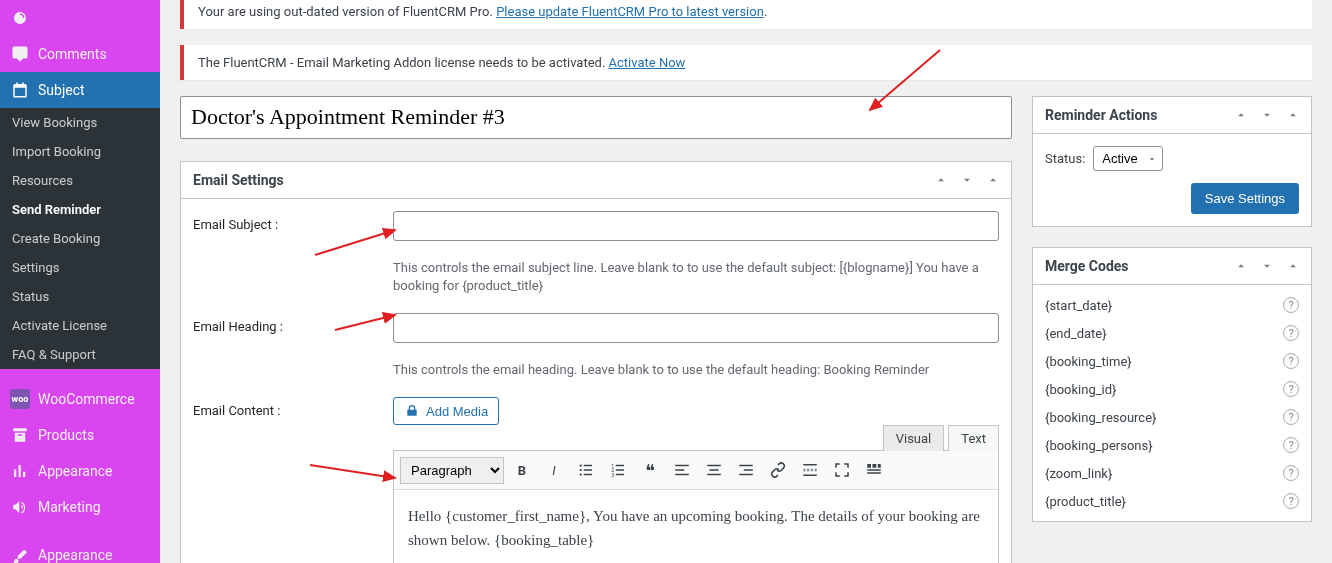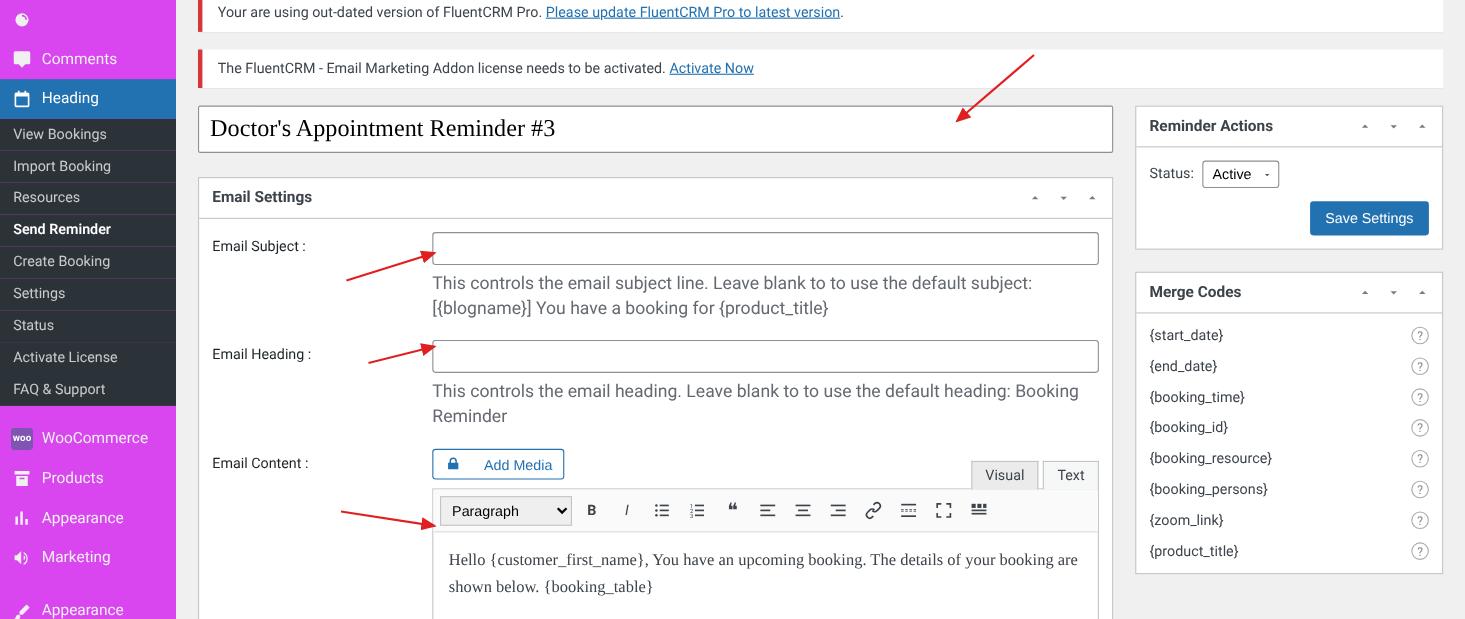--- a/index.html
+++ b/index.html
@@ -33,31 +33,31 @@
 .postbox-header h2 { font-size: 14px; font-weight: 700; padding: 10px 12px; flex: 1; }
 .postbox-header .handle-actions { display: flex; gap: 2px; padding-right: 6px; }
 .handle-btn { width: 24px; height: 24px; display: inline-flex; align-items: center; justify-content: center; color: #787c82; cursor: pointer; }
 .handle-btn svg { width: 14px; height: 14px; fill: currentColor; }
 
 .postbox-inside { padding: 12px; }
 .form-row { display: flex; align-items: flex-start; margin-bottom: 18px; }
 .form-row > label { width: 200px; padding-top: 6px; font-size: 13px; color: #1d2327; }
 .form-row .field { flex: 1; }
 .text-input { width: 100%; border: 1px solid #8c8f94; border-radius: 3px; padding: 6px 8px; font-size: 14px; }
-.help { font-size: 16px; color: #646970; margin-top: 6px; line-height: 1.4; }
-
-.add-media-btn { border: 1px solid #2271b1; color: #2271b1; background: #fff; padding: 5px 10px; border-radius: 3px; font-size: 13px; display: inline-flex; align-items: center; gap: 20px; cursor: pointer; margin-bottom: 8px; }
+.help { font-size: 13px; color: #646970; margin-top: 18px; line-height: 1.4; }
+
+.add-media-btn { border: 1px solid #2271b1; color: #2271b1; background: #fff; padding: 5px 10px; border-radius: 3px; font-size: 13px; display: inline-flex; align-items: center; gap: 6px; cursor: pointer; margin-bottom: 25px; }
 
 .editor-tabs { display: flex; justify-content: flex-end; gap: 4px; margin-bottom: -1px; }
 .editor-tab { border: 1px solid #c3c4c7; padding: 5px 12px; font-size: 13px; background: #f6f7f7; cursor: pointer; border-bottom: none; }
 .editor-tab.active { background: #ebebeb; }
 
 .editor-box { border: 1px solid #c3c4c7; }
 .toolbar { display: flex; align-items: center; gap: 4px; padding: 5px 6px; border-bottom: 1px solid #dcdcde; background: #fafafa; }
-.format-select { border: 1px solid #c3c4c7; padding: 4px 6px; font-size: 13px; width: 120px; }
+.format-select { border: 1px solid #c3c4c7; padding: 4px 6px; font-size: 13px; width: 104px; }
 .tb-btn { width: 28px; height: 28px; display: inline-flex; align-items: center; justify-content: center; color: #3c434a; cursor: pointer; border-radius: 2px; }
 .tb-btn svg { width: 18px; height: 18px; fill: currentColor; }
 .editor-content { padding: 14px; font-family: Georgia, serif; font-size: 15px; line-height: 1.6; min-height: 100px; }
 
 .reminder-inside { padding: 12px; font-size: 13px; }
 .reminder-inside .row { display: flex; align-items: center; gap: 8px; }
 .status-select { border: 1px solid #8c8f94; padding: 4px 24px 4px 8px; font-size: 13px; border-radius: 3px; appearance: none; background: #fff; position: relative; }
 .select-wrap { position: relative; display: inline-block; }
 .select-wrap svg { position: absolute; right: 6px; top: 50%; transform: translateY(-50%); width: 10px; height: 10px; pointer-events: none; fill: #555; }
 .save-btn { background: #2271b1; color: #fff; border: none; padding: 8px 14px; border-radius: 3px; font-size: 13px; cursor: pointer; float: right; margin-top: 12px; }
@@ -87,21 +87,21 @@
         </svg>
       </span>
     <span>Comments</span>
   </div>
   <div class="sidebar-item top active">
     <span class="icon">
         <svg viewBox="0 0 24 24">
           <path d="M19 4h-2V2h-2v2H9V2H7v2H5a2 2 0 00-2 2v14a2 2 0 002 2h14a2 2 0 002-2V6a2 2 0 00-2-2zm0 16H5V9h14v11z"></path>
         </svg>
       </span>
-    <span>Heading</span>
+    <span>Subject</span>
   </div>
   <div class="sidebar-sub"><span>View Bookings</span></div>
   <div class="sidebar-sub"><span>Import Booking</span></div>
   <div class="sidebar-sub"><span>Resources</span></div>
   <div class="sidebar-sub highlight"><span>Send Reminder</span></div>
   <div class="sidebar-sub"><span>Create Booking</span></div>
   <div class="sidebar-sub"><span>Settings</span></div>
   <div class="sidebar-sub"><span>Status</span></div>
   <div class="sidebar-sub"><span>Activate License</span></div>
   <div class="sidebar-sub" style="margin-bottom:12px;"><span>FAQ &amp; Support</span></div>

